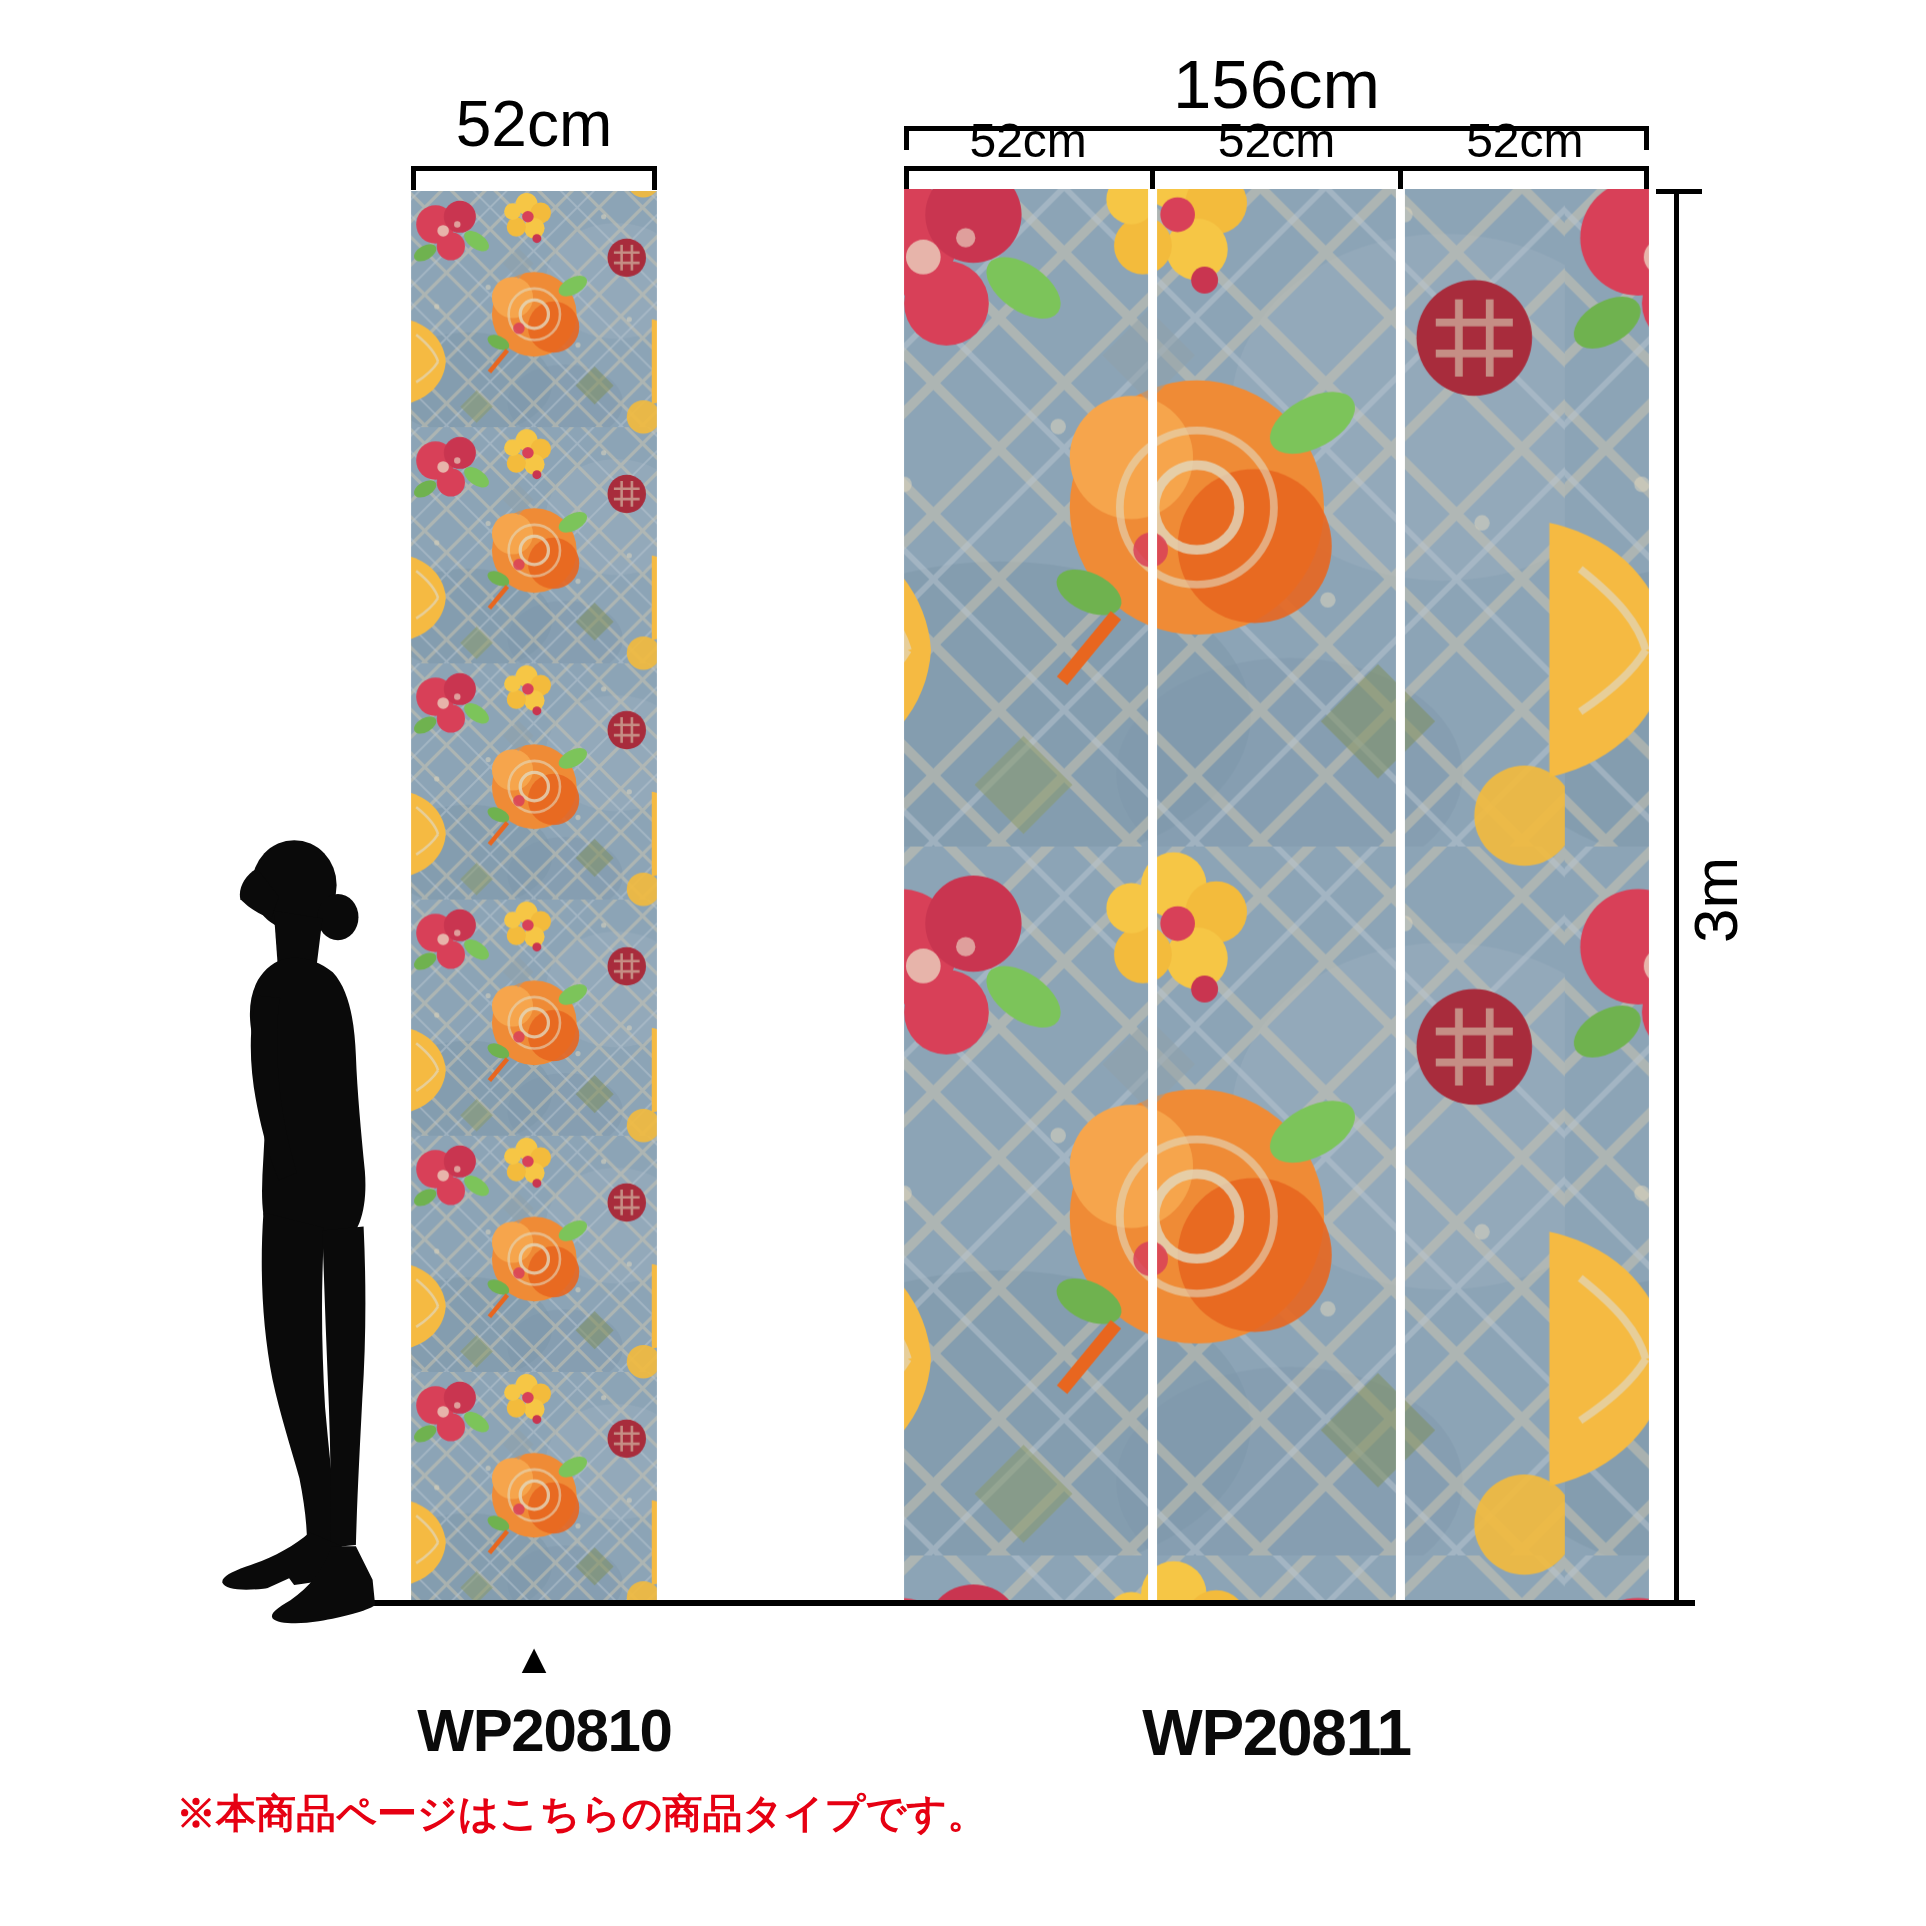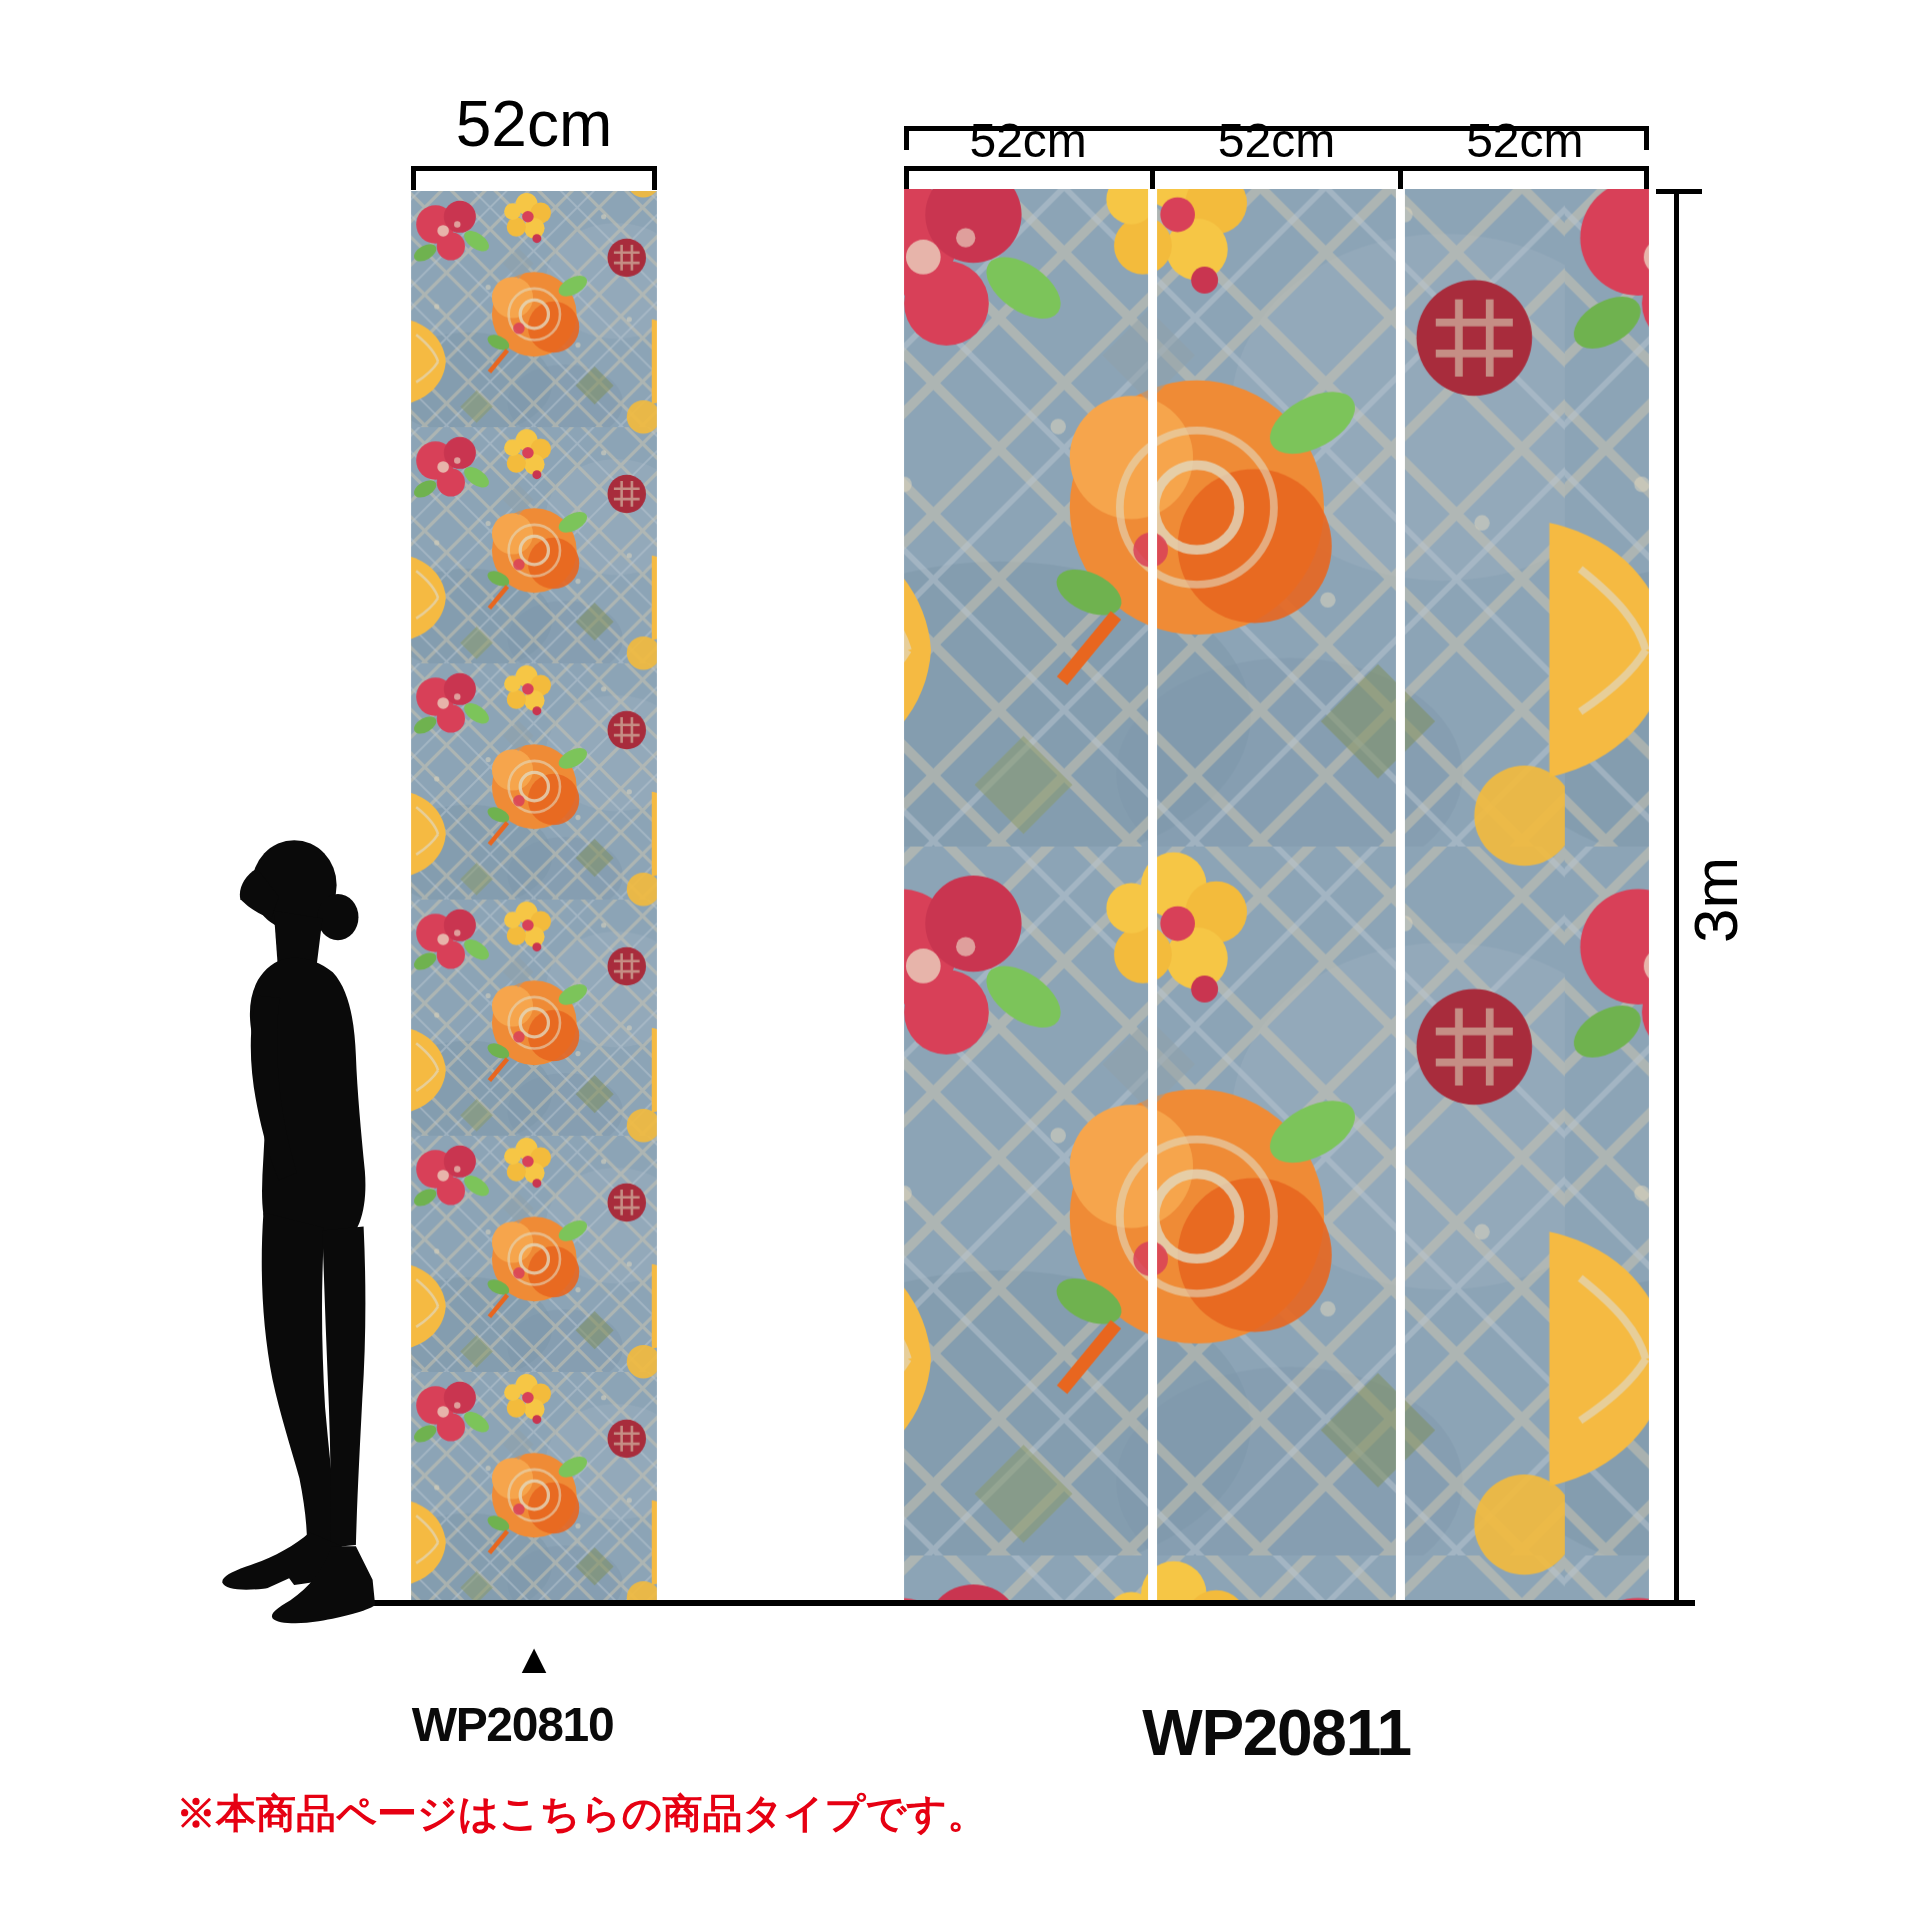--- a/index.html
+++ b/index.html
@@ -110,20 +110,21 @@
 
   <div class="bracket" style="left:411px;top:166px;width:246px;height:19px;">
     <span class="tick tick-h30" style="left:0;"></span>
     <span class="tick tick-h30" style="right:0;"></span>
   </div>
 
   <svg class="abs" style="left:411px;top:191px;" width="246" height="1412" viewBox="0 0 383 2200">
     <rect width="383" height="2200" fill="url(#wp-small)"></rect>
   </svg>
 
+  <div class="abs dim-label" style="left:904px;top:50px;width:745px;font-size:69px;">156cm</div>
 
   <div class="bracket" style="left:904px;top:126px;width:745px;height:19px;">
     <span class="tick tick-h30" style="left:0;"></span>
     <span class="tick tick-h30" style="right:0;"></span>
   </div>
 
   <div class="abs sub-labels" style="left:904px;top:117px;width:745px;font-size:48px;">
     <span>52cm</span>
     <span>52cm</span>
     <span>52cm</span>
@@ -159,20 +160,20 @@
       <path d="M80 588 C74 676 78 766 94 848 C106 904 122 952 136 1002 C144 1042 148 1076 148 1108 L198 1102 C190 1032 182 962 176 892 C172 822 170 752 172 682 L174 612 Z"></path>
       <path d="M172 616 L236 610 C240 696 240 788 234 878 C230 958 226 1030 224 1106 L184 1110 C186 1022 184 932 180 842 C177 767 174 692 172 616 Z"></path>
       <path d="M152 1086 C126 1110 88 1128 52 1140 C30 1148 14 1156 16 1165 C20 1175 46 1178 80 1174 C130 1169 176 1162 200 1156 L202 1108 Z"></path>
       <path d="M186 1108 C174 1144 152 1172 122 1192 C102 1204 90 1212 94 1220 C102 1229 134 1230 166 1225 C206 1218 240 1209 254 1200 L250 1160 L224 1108 Z"></path>
     </g>
     <path d="M84 1174 L120 1158 L132 1174 Z" fill="#ffffff"></path>
   </svg>
 
   <div class="abs marker" style="left:411px;top:1638px;width:246px;font-size:42px;">▲</div>
 
-  <div class="abs code-label" style="left:320px;top:1701px;width:385px;font-size:48px;">WP20810</div>
+  <div class="abs code-label" style="left:352px;top:1701px;width:385px;font-size:60px;">WP20810</div>
 
   <div class="abs code-label" style="left:1084px;top:1701px;width:385px;font-size:64px;">WP20811</div>
 
   <div class="abs note" style="left:176px;top:1793px;font-size:40px;">※本商品ページはこちらの商品タイプです。</div>
 
 </div>
 
 
 </body></html>

